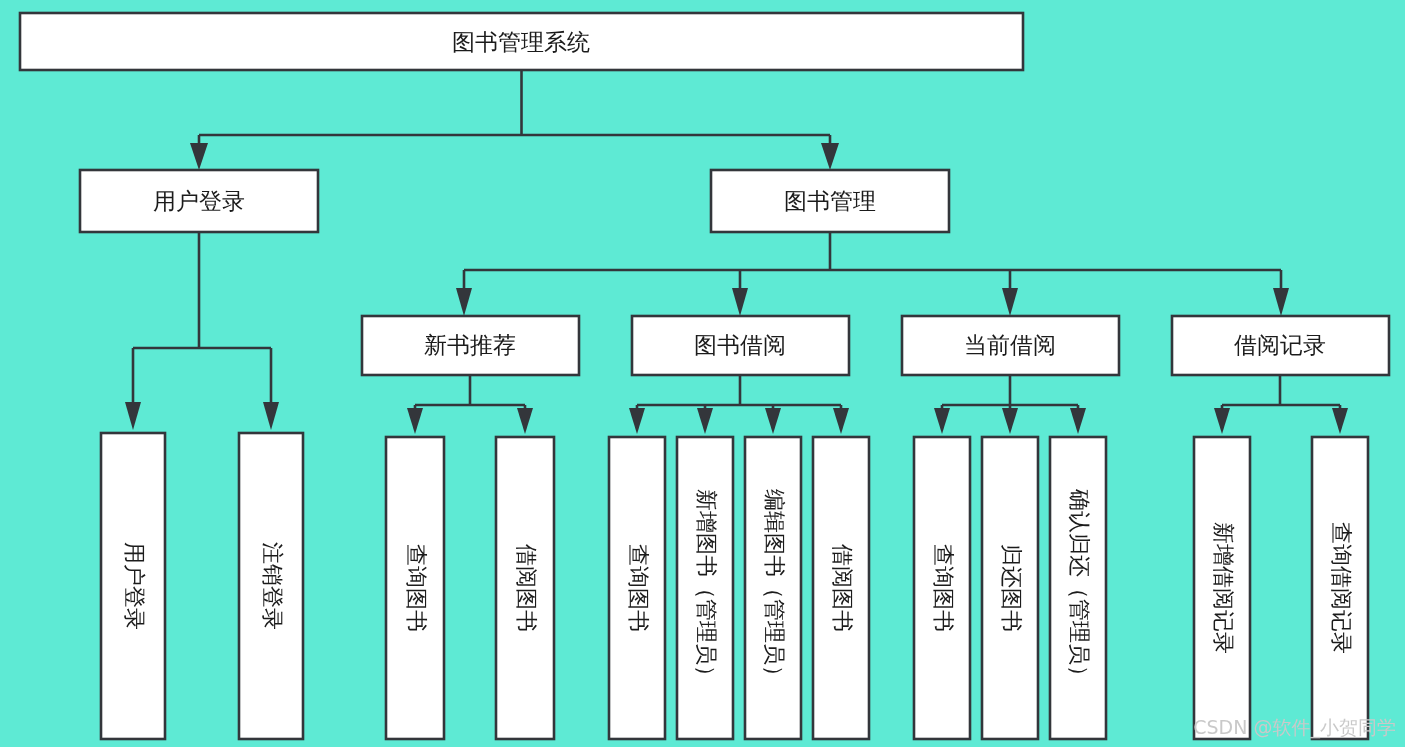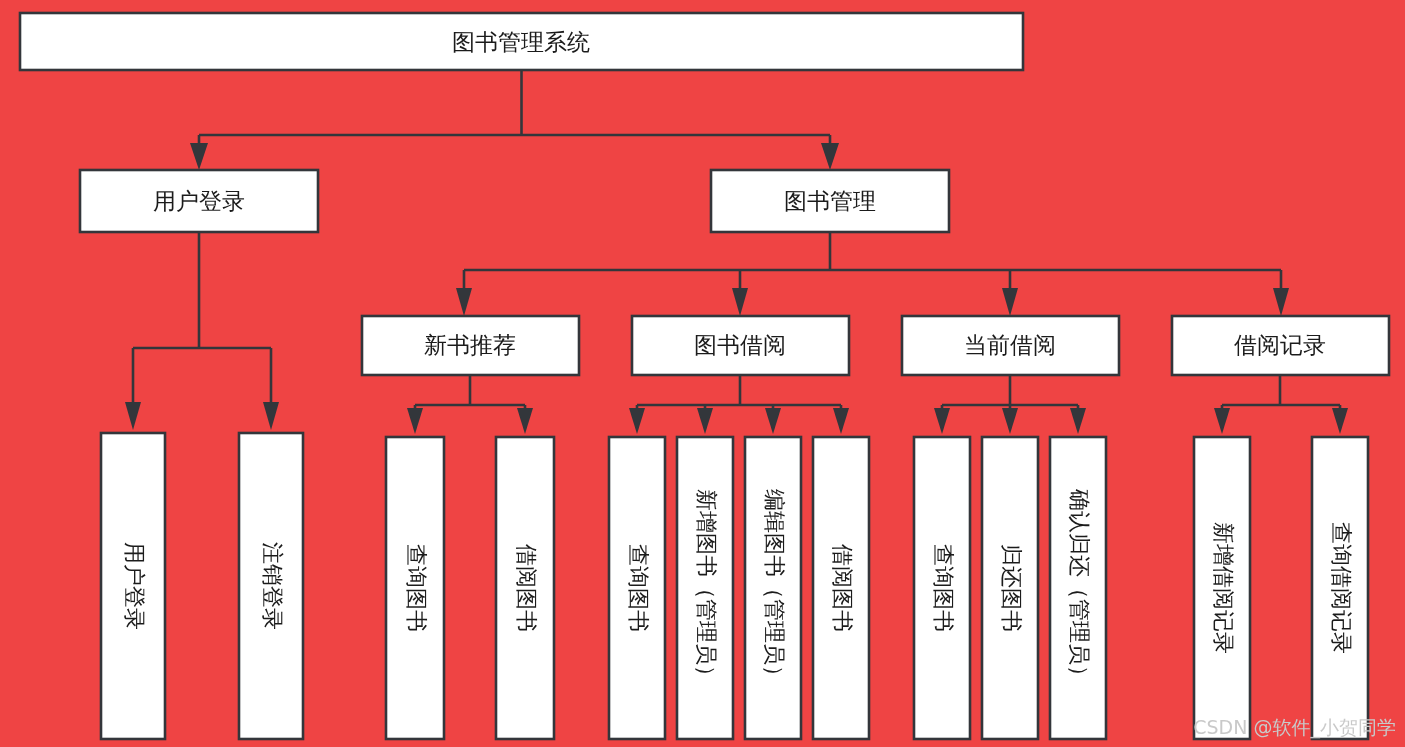--- a/index.html
+++ b/index.html
@@ -8,21 +8,21 @@
     padding: 0;
     background: #ffffff;
   }
   body {
     font-family: "DejaVu Sans", "Liberation Sans", sans-serif;
   }
   #diagram-root {
     position: relative;
     width: 1405px;
     height: 747px;
-    background: #ef4444;
+    background: #5eead4;
     overflow: hidden;
   }
   svg#flow-svg {
     position: absolute;
     left: 0;
     top: 0;
     width: 1405px;
     height: 747px;
     display: block;
   }

